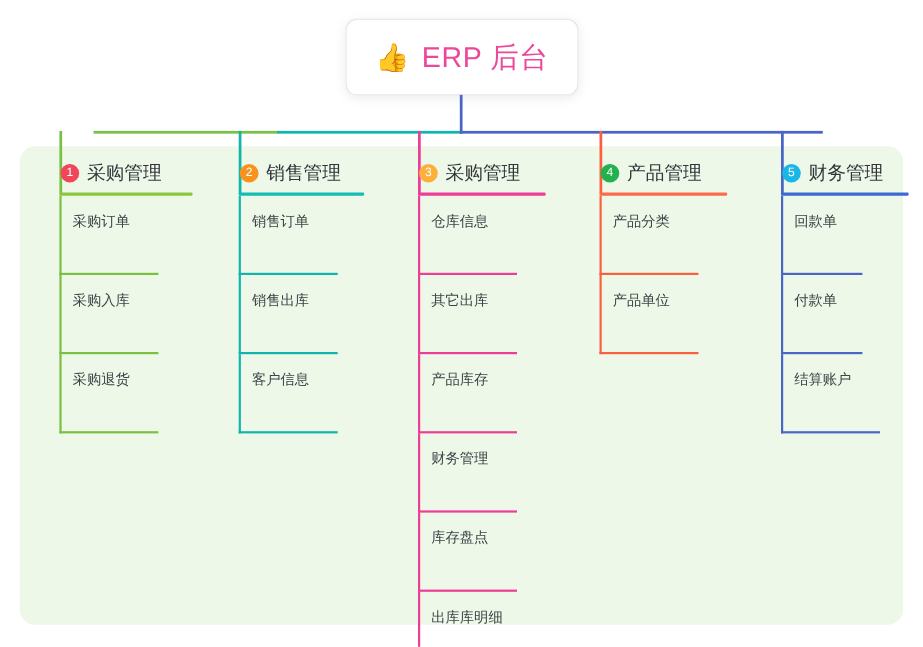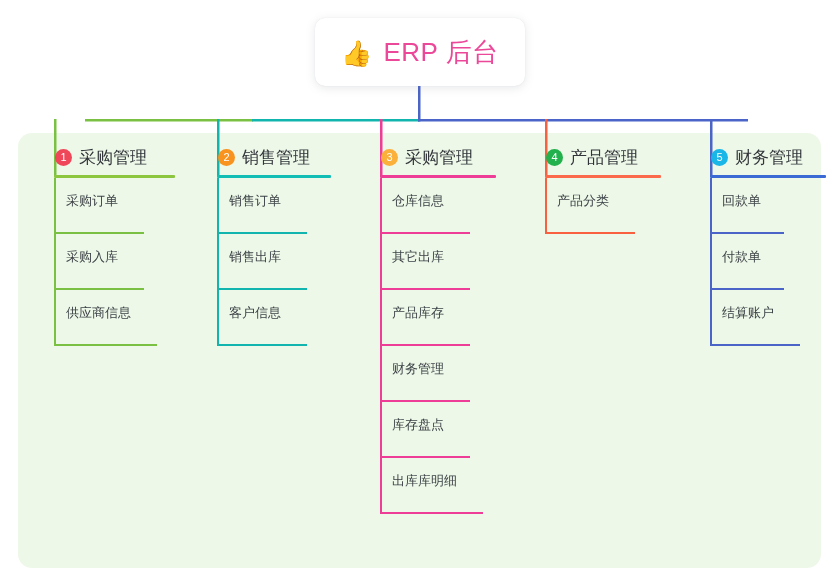--- a/index.html
+++ b/index.html
@@ -112,21 +112,21 @@
     text-align: right;
   }
   .col-rule {
     height: 3px;
     border-radius: 1px;
     margin-top: 6px;
   }
 
   .leaf {
     position: relative;
-    height: 56px;
+    height: 72px;
   }
   .leaf-label {
     position: absolute;
     left: 30px;
     top: 14px;
     font-size: 13px;
     color: #3d4247;
     white-space: nowrap;
   }
   .leaf-rule {
@@ -179,22 +179,22 @@
           <div class="leaf-label">采购订单</div>
           <div class="leaf-rule" style="background: rgb(122, 193, 67); width: 90px;"></div>
         </div>
         <div class="leaf">
           <div class="leaf-spine" style="background: rgb(122, 193, 67);"></div>
           <div class="leaf-label">采购入库</div>
           <div class="leaf-rule" style="background: rgb(122, 193, 67); width: 90px;"></div>
         </div>
         <div class="leaf">
           <div class="leaf-spine" style="background: rgb(122, 193, 67);"></div>
-          <div class="leaf-label">供应商信息</div>
-          <div class="leaf-rule" style="background: rgb(122, 193, 67); width: 103px;"></div>
+          <div class="leaf-label">采购退货</div>
+          <div class="leaf-rule" style="background: rgb(122, 193, 67); width: 90px;"></div>
         </div>
       </div>
       <div class="column" style="left: 199px; width: 160px;">
         <div class="col-head">
           <span class="badge" style="background: rgb(247, 147, 30);">2</span>
           <span class="col-title">销售管理</span>
         </div>
         <div class="col-rule" style="background: rgb(18, 189, 180); width: 114px; margin-left: 18px;"></div>
         <div class="leaf">
           <div class="leaf-spine" style="background: rgb(18, 181, 174);"></div>
@@ -253,20 +253,25 @@
         <div class="col-head">
           <span class="badge" style="background: rgb(34, 177, 76);">4</span>
           <span class="col-title">产品管理</span>
         </div>
         <div class="col-rule" style="background: rgb(251, 106, 74); width: 116px; margin-left: 18px;"></div>
         <div class="leaf">
           <div class="leaf-spine" style="background: rgb(249, 96, 63);"></div>
           <div class="leaf-label">产品分类</div>
           <div class="leaf-rule" style="background: rgb(249, 96, 63); width: 90px;"></div>
         </div>
+        <div class="leaf">
+          <div class="leaf-spine" style="background: rgb(249, 96, 63);"></div>
+          <div class="leaf-label">产品单位</div>
+          <div class="leaf-rule" style="background: rgb(249, 96, 63); width: 90px;"></div>
+        </div>
       </div>
       <div class="column" style="left: 692px; width: 150px;">
         <div class="col-head">
           <span class="badge" style="background: rgb(26, 182, 232);">5</span>
           <span class="col-title">财务管理</span>
         </div>
         <div class="col-rule" style="background: rgb(59, 106, 212); width: 116px; margin-left: 18px;"></div>
         <div class="leaf">
           <div class="leaf-spine" style="background: rgb(74, 100, 200);"></div>
           <div class="leaf-label">回款单</div>

